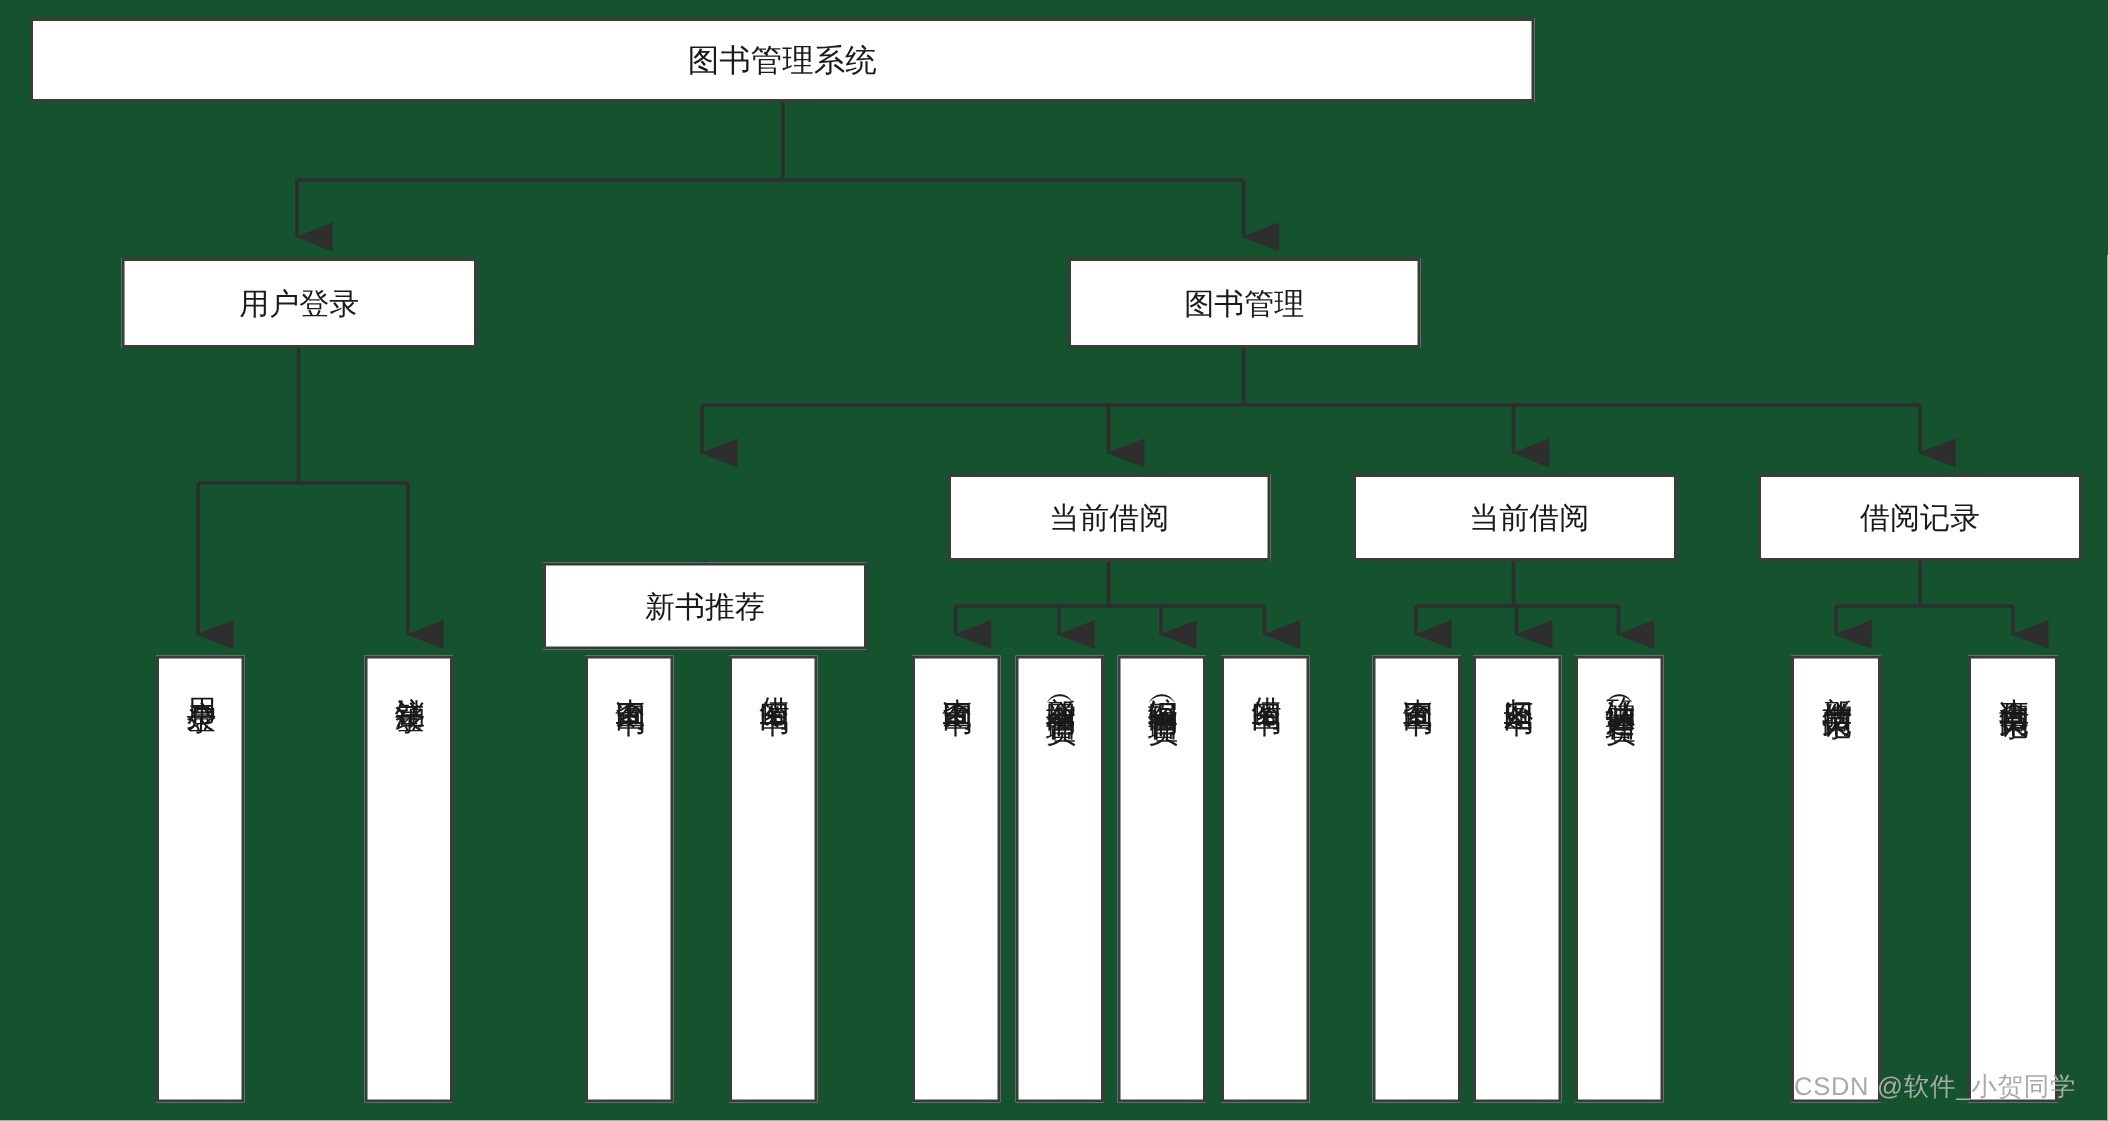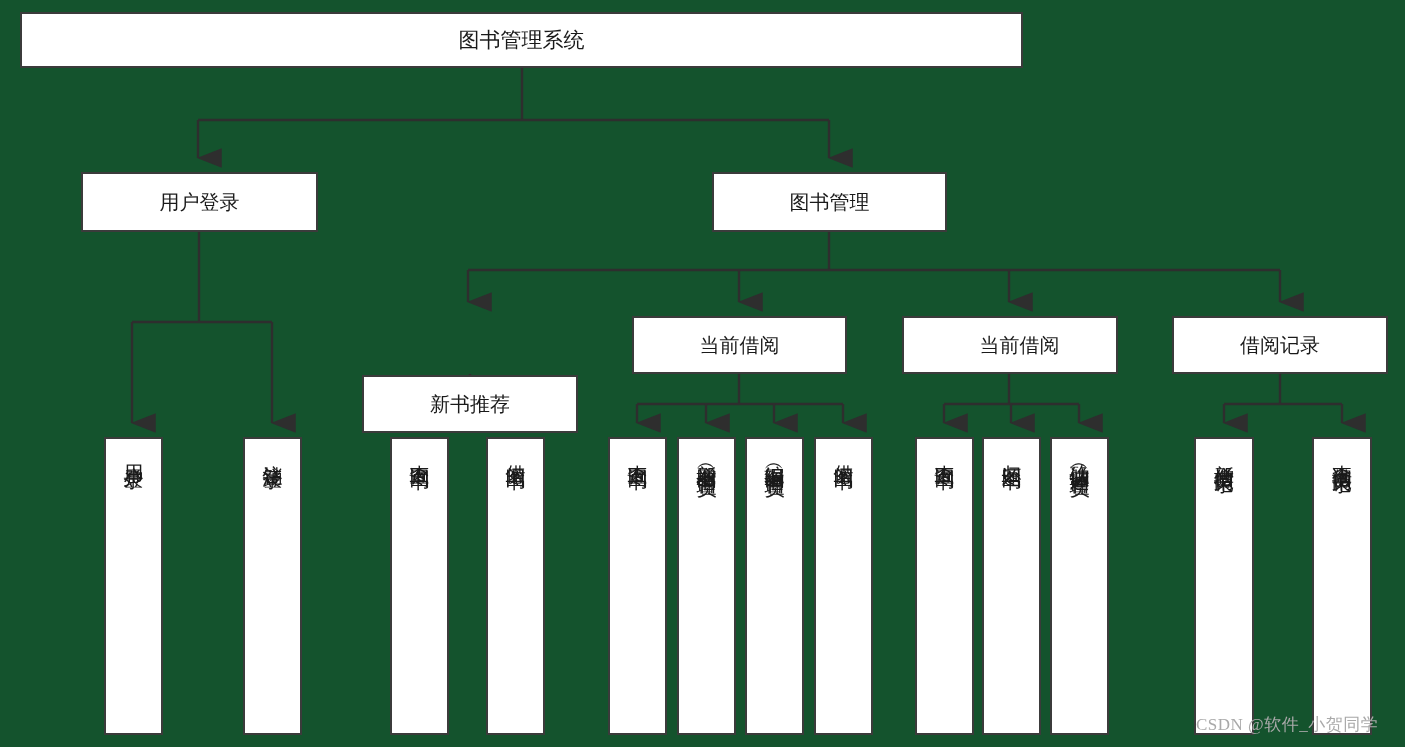--- a/index.html
+++ b/index.html
@@ -62,21 +62,20 @@
   }
   .watermark {
     position: absolute;
     left: 1196px;
     top: 713px;
     font-size: 17px;
     color: #a9a9a9;
     white-space: nowrap;
     z-index: 5;
     letter-spacing: 0.5px;
-    font-family: Liberation Serif, serif;
   }
 </style>
 </head>
 <body>
 
 <div id="canvas">
 
   <svg class="wires" viewBox="0 0 1405 747" xmlns="http://www.w3.org/2000/svg">
     <defs>
       <marker id="arrow" viewBox="0 0 10 12" refX="5" refY="11" markerWidth="9" markerHeight="11" orient="auto-start-reverse">

